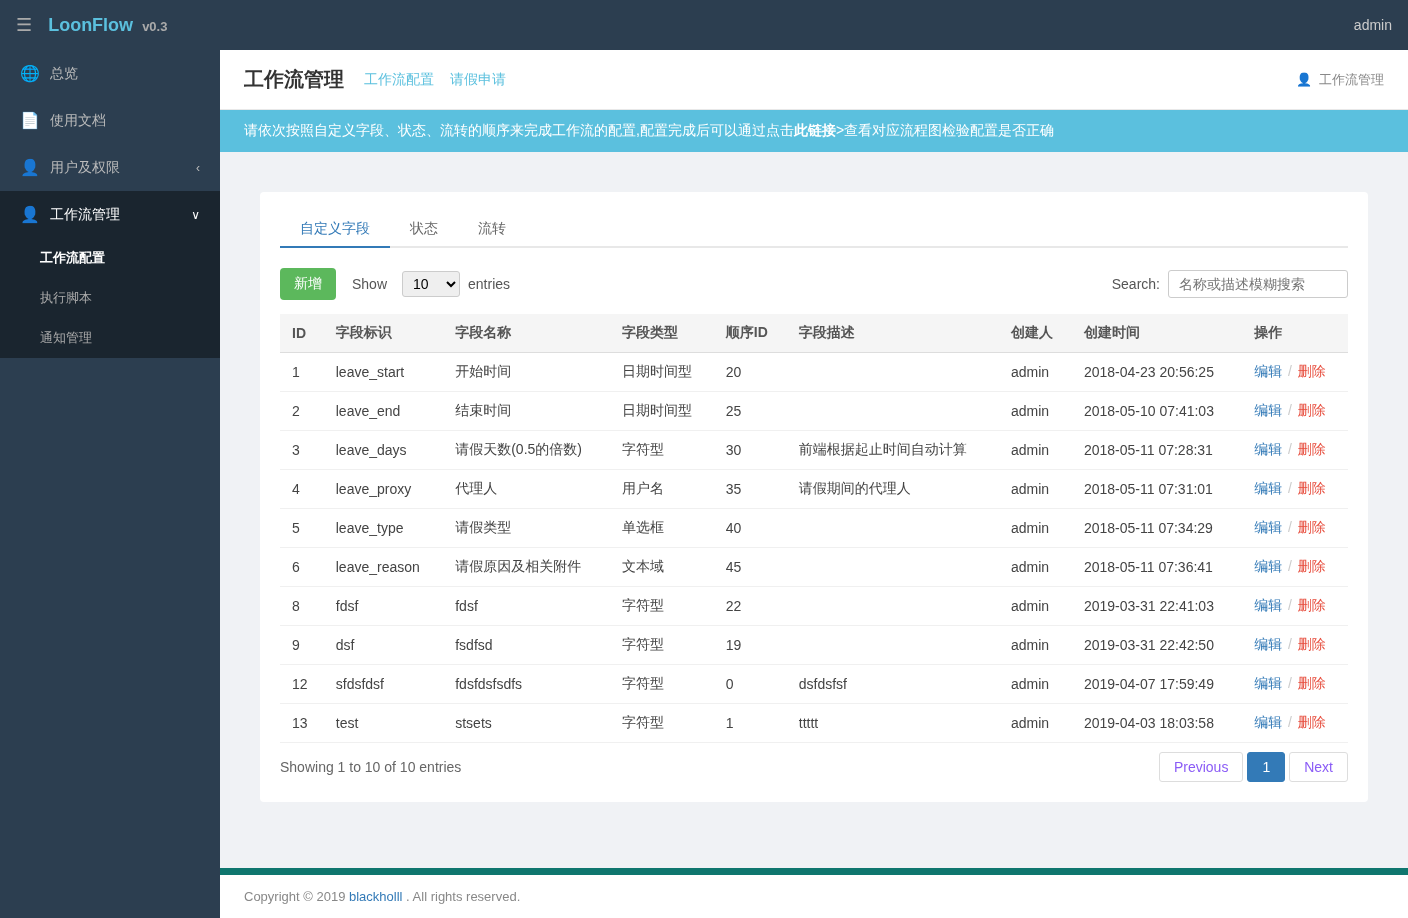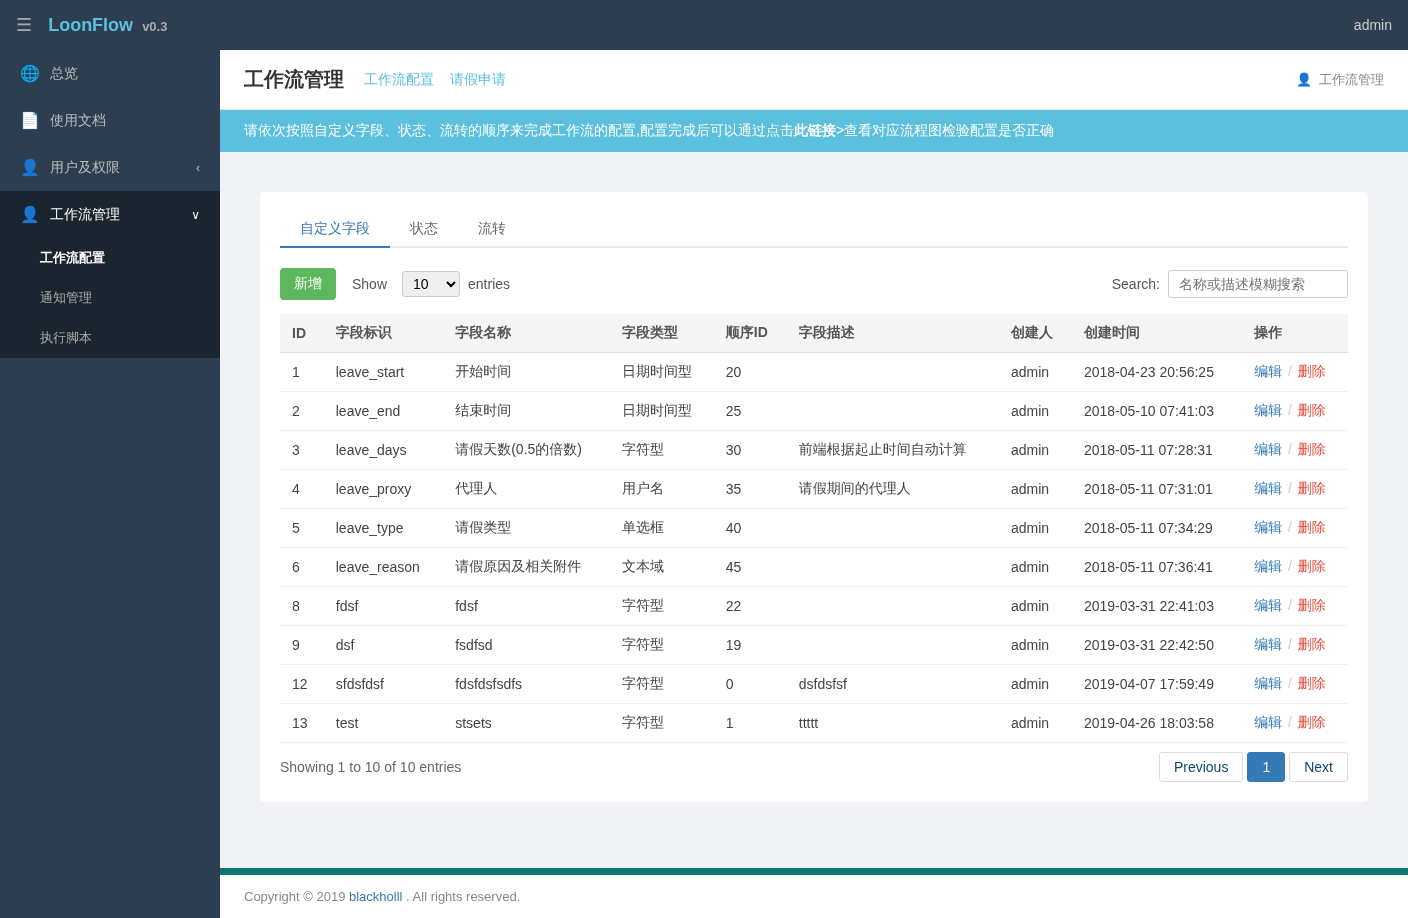--- a/index.html
+++ b/index.html
@@ -233,21 +233,21 @@
       display: flex;
       gap: 4px;
     }
     .page-btn {
       padding: 6px 14px;
       border: 1px solid #ddd;
       background: #fff;
       border-radius: 3px;
       cursor: pointer;
       font-size: 14px;
-      color: #0c4a6e;
+      color: #8b5cf6;
     }
     .page-btn.active {
       background: #337ab7;
       color: #fff;
       border-color: #337ab7;
     }
 
     
     .footer {
       background: #fff;
@@ -287,22 +287,22 @@
       <span>用户及权限</span>
       <span class="arrow">‹</span>
     </div>
     <div class="sidebar-item active">
       <span class="icon">👤</span>
       <span>工作流管理</span>
       <span class="arrow">∨</span>
     </div>
     <div class="sidebar-sub">
       <span class="sidebar-sub-item active">工作流配置</span>
+      <span class="sidebar-sub-item">执行脚本</span>
       <span class="sidebar-sub-item">通知管理</span>
-      <span class="sidebar-sub-item">执行脚本</span>
     </div>
   </div>
 
   <div class="main-content">
 
     <div class="page-header">
       <span class="page-title">工作流管理</span>
       <div class="page-nav">
         <a>工作流配置</a>
         <a>请假申请</a>
@@ -499,21 +499,21 @@
       </td>
     </tr>
               <tr>
       <td>13</td>
       <td>test</td>
       <td>stsets</td>
       <td>字符型</td>
       <td>1</td>
       <td>ttttt</td>
       <td>admin</td>
-      <td>2019-04-26 18:03:58</td>
+      <td>2019-04-03 18:03:58</td>
       <td>
         <a class="action-link">编辑</a>
         <span class="action-sep">/</span>
         <a class="action-link" style="color:#e74c3c;">删除</a>
       </td>
     </tr>
             </tbody>
         </table>
 
         <div class="pagination-area">

